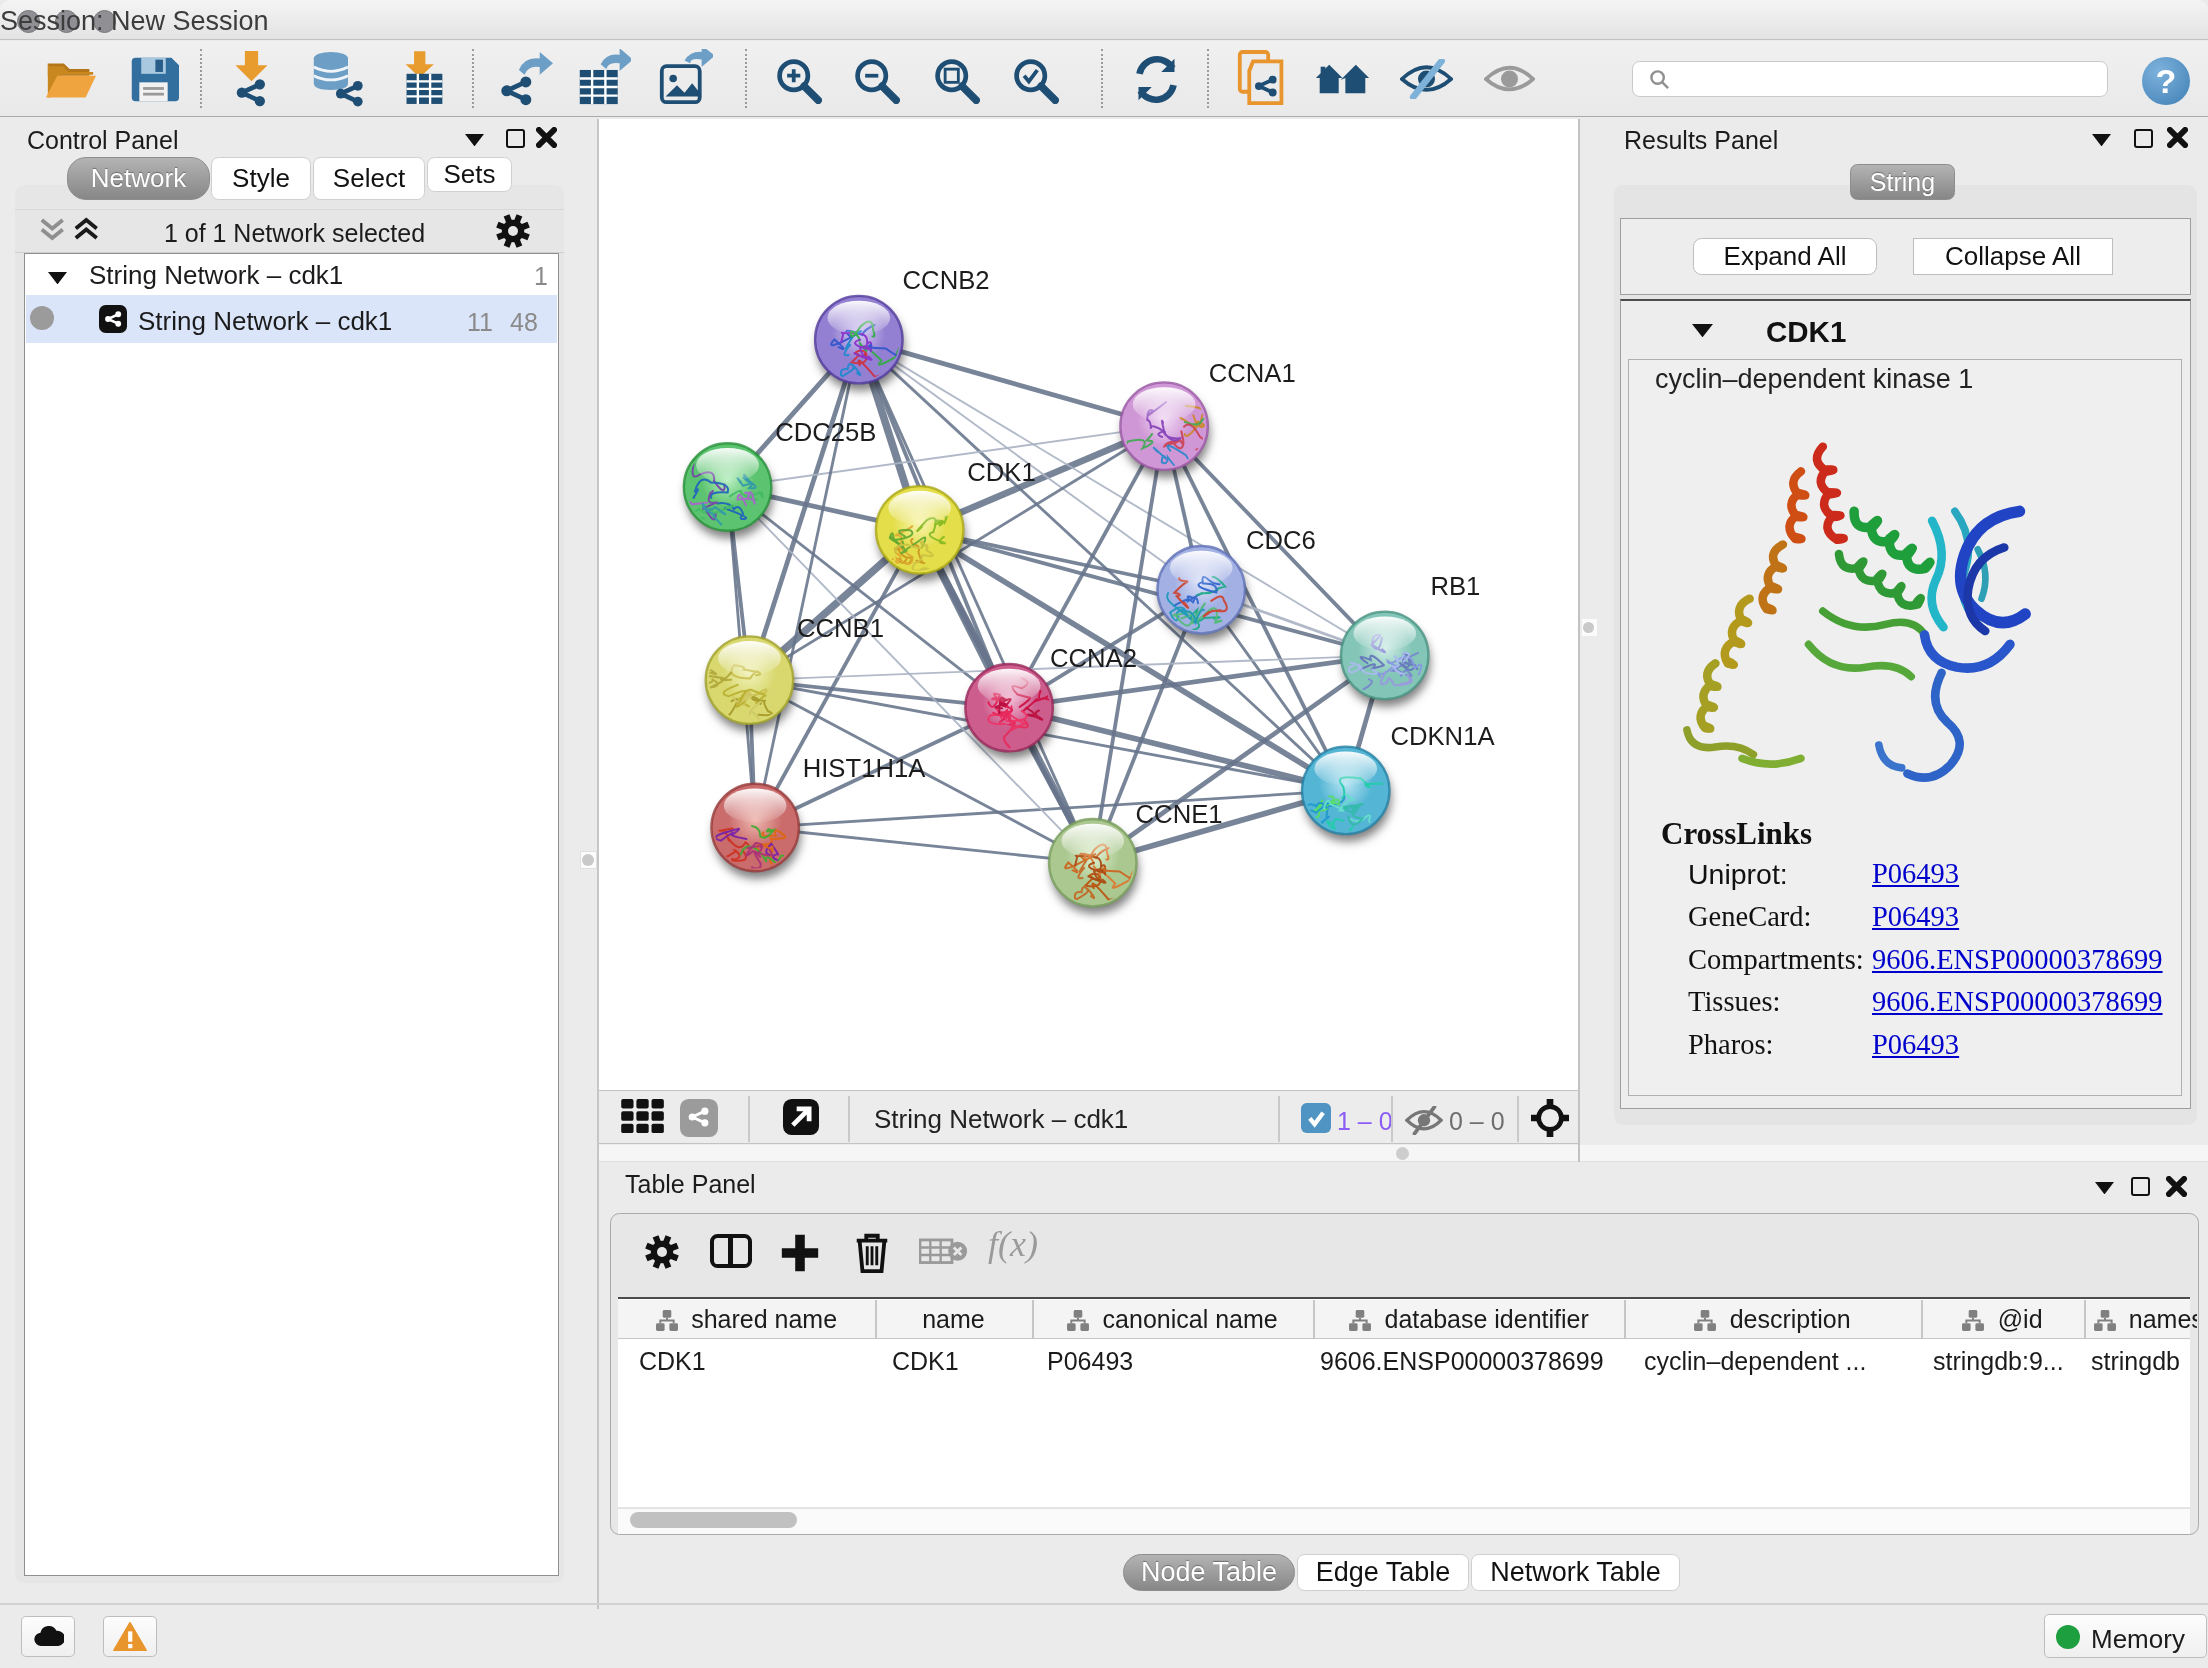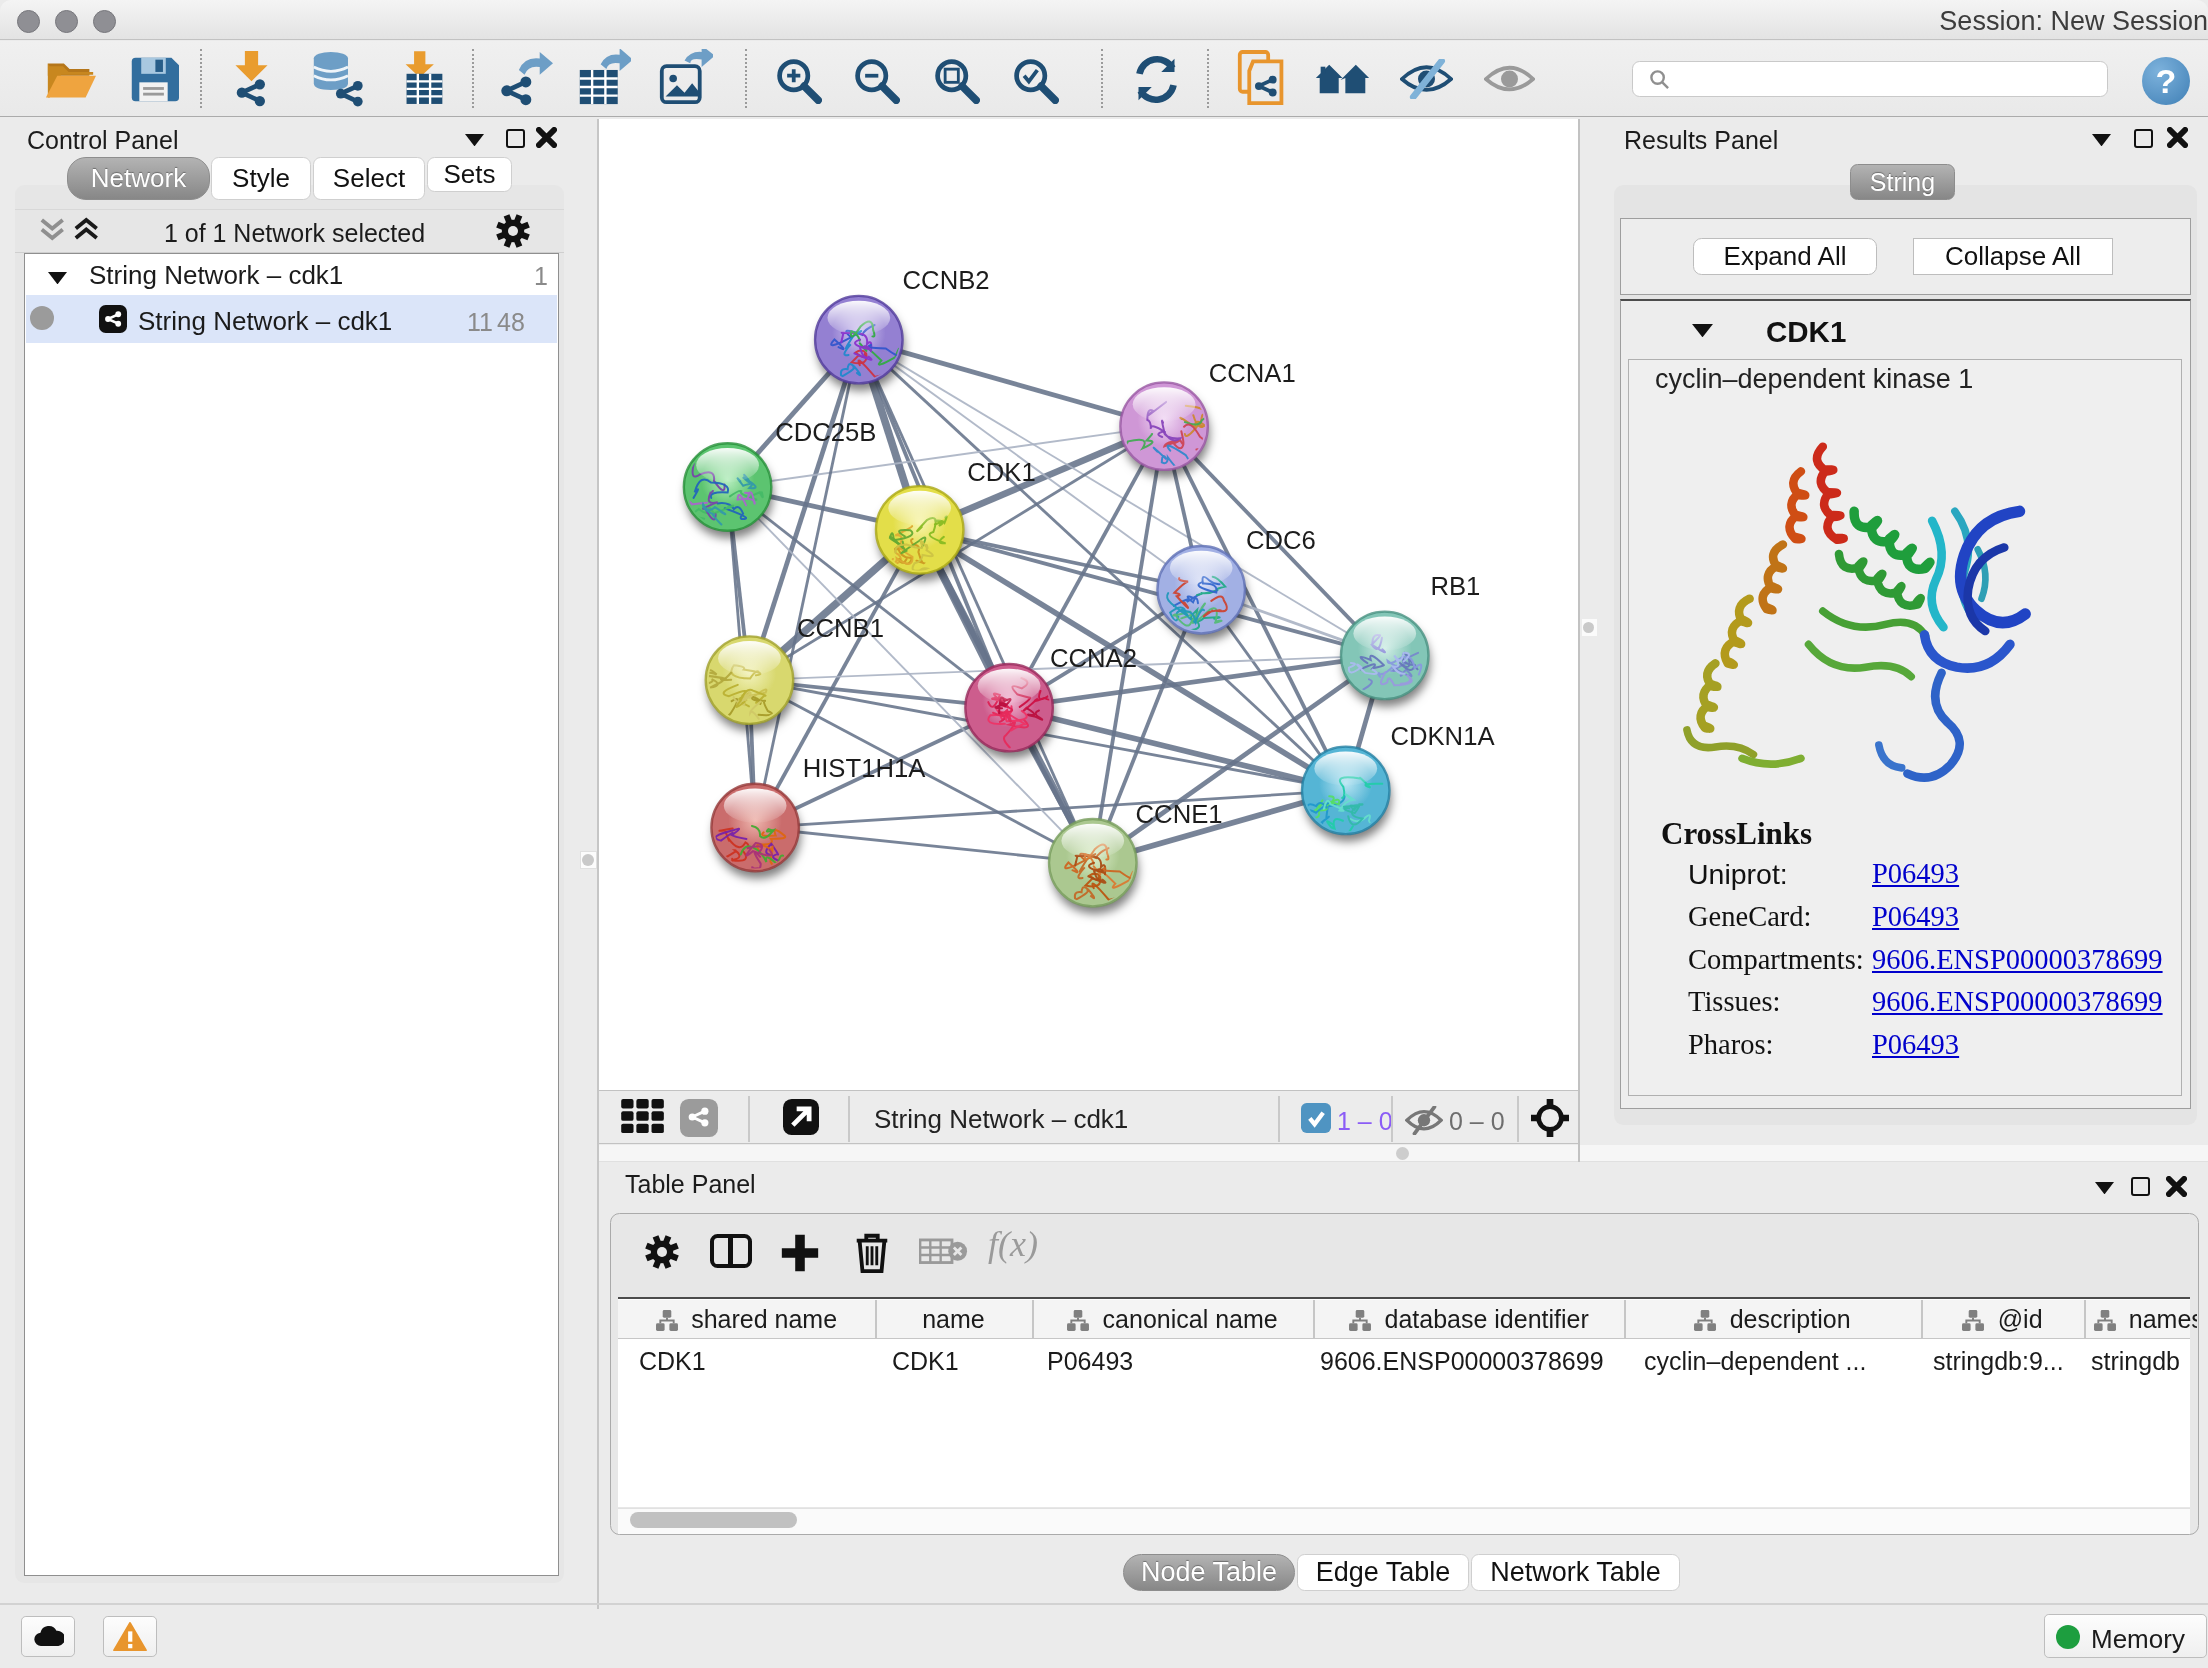--- a/index.html
+++ b/index.html
@@ -10,21 +10,21 @@
 .dotsep{position:absolute;width:0;height:59px;top:49px;border-left:2.9px dotted #9b9b9b}
 .tabw{background:#fff;border:1.9px solid #cfcfcf;border-radius:7.6px;color:#111;
  display:flex;align-items:center;justify-content:center;font-size:26px}
 .tabg{background:linear-gradient(#b3b3b3,#878787);border:1.9px solid #8d8d8d;border-radius:19px;color:#fff;
  display:flex;align-items:center;justify-content:center;font-size:26px;text-shadow:0 -1px 1px rgba(0,0,0,.35)}
 </style></head><body>
 <div class="abs" style="left:0;top:0;width:2208px;height:40px;background:linear-gradient(#f4f4f4,#e3e3e3);border-bottom:1px solid #c2c2c2;border-radius:11.4px 11.4px 0 0"></div>
 <div class="abs" style="left:17px;top:9.5px;width:23px;height:23px;border-radius:50%;background:#8f8f94;border:1.4px solid #77777c"></div>
 <div class="abs" style="left:55px;top:9.5px;width:23px;height:23px;border-radius:50%;background:#8f8f94;border:1.4px solid #77777c"></div>
 <div class="abs" style="left:93px;top:9.5px;width:23px;height:23px;border-radius:50%;background:#8f8f94;border:1.4px solid #77777c"></div>
-<div class="abs" style="left:0;top:5.7px;width:2208px;text-align:right;font-size:27px;font-weight:500;color:#3c3c3c">Session: New Session</div>
+<div class="abs" style="left:0;top:5.7px;width:2208px;text-align:left;font-size:27px;font-weight:500;color:#3c3c3c">Session: New Session</div>
 <div class="abs" style="left:0;top:41px;width:2208px;height:76px;background:linear-gradient(#f0f0f0,#e9e9e9);border-bottom:1.9px solid #ababab"></div>
 <div class="dotsep" style="left:200px"></div>
 <div class="dotsep" style="left:472px"></div>
 <div class="dotsep" style="left:745px"></div>
 <div class="dotsep" style="left:1101px"></div>
 <div class="dotsep" style="left:1207px"></div>
 <svg class="abs" style="left:43px;top:54px" width="55" height="51" viewBox="0 0 58 54">
     <path d="M5 10 h17 l6 6 h21 v7 H5 z" fill="#b5761a"></path>
     <path d="M5 10 v36 h2 L19 22 h34 v-3 H27 l-6 -6 H7 z" fill="#c8871f"></path>
     <path d="M3 46 L15 23 H56 L45 46 Z" fill="#efa43f"></path>
@@ -178,21 +178,21 @@
 <div class="abs" style="left:99px;top:305px;width:27.6px;height:27.6px;border-radius:6.7px;background:#111"></div>
 <svg class="abs" style="left:101px;top:307px" width="24" height="24" viewBox="0 0 25 25">
     <line x1="7.3" y1="12.5" x2="17.94" y2="7.56" stroke="#fff" stroke-width="2.6"></line>
     <line x1="7.3" y1="12.5" x2="17.94" y2="17.44" stroke="#fff" stroke-width="2.6"></line>
     <circle cx="7.3" cy="12.5" r="3.04" fill="#fff"></circle>
     <circle cx="17.94" cy="7.56" r="3.04" fill="#fff"></circle>
     <circle cx="17.94" cy="17.44" r="3.04" fill="#fff"></circle>
   </svg>
 <div class="abs t27" style="left:138px;top:306px">String Network – cdk1</div>
 <div class="abs t26 gray" style="left:455px;top:308px;width:38px;text-align:right">11</div>
-<div class="abs t26 gray" style="left:492px;top:308px;width:38px;text-align:center">48</div>
+<div class="abs t26 gray" style="left:510px;top:308px;width:38px;text-align:left">48</div>
 <div class="vline" style="left:597px;top:119px;height:1490px"></div>
 <div class="abs" style="left:580px;top:851px;width:17px;height:18px;background:#fcfcfc;border:1px solid #e0e0e0"></div>
 <div class="abs" style="left:582px;top:854px;width:12.4px;height:12.4px;border-radius:50%;background:#c9c9c9"></div>
 <div class="abs" style="left:599px;top:119px;width:979px;height:971px;background:#fff">
     <svg width="979" height="971" viewBox="0 0 1029 1021" style="position:absolute;left:0;top:0" font-family="Liberation Sans, sans-serif">
       <defs>
         <filter id="ns" x="-40%" y="-40%" width="180%" height="190%">
           <feDropShadow dx="2" dy="8" stdDeviation="5" flood-color="#000000" flood-opacity="0.5"></feDropShadow>
         </filter>
         <radialGradient id="g0" cx="0.5" cy="0.42" r="0.68">

